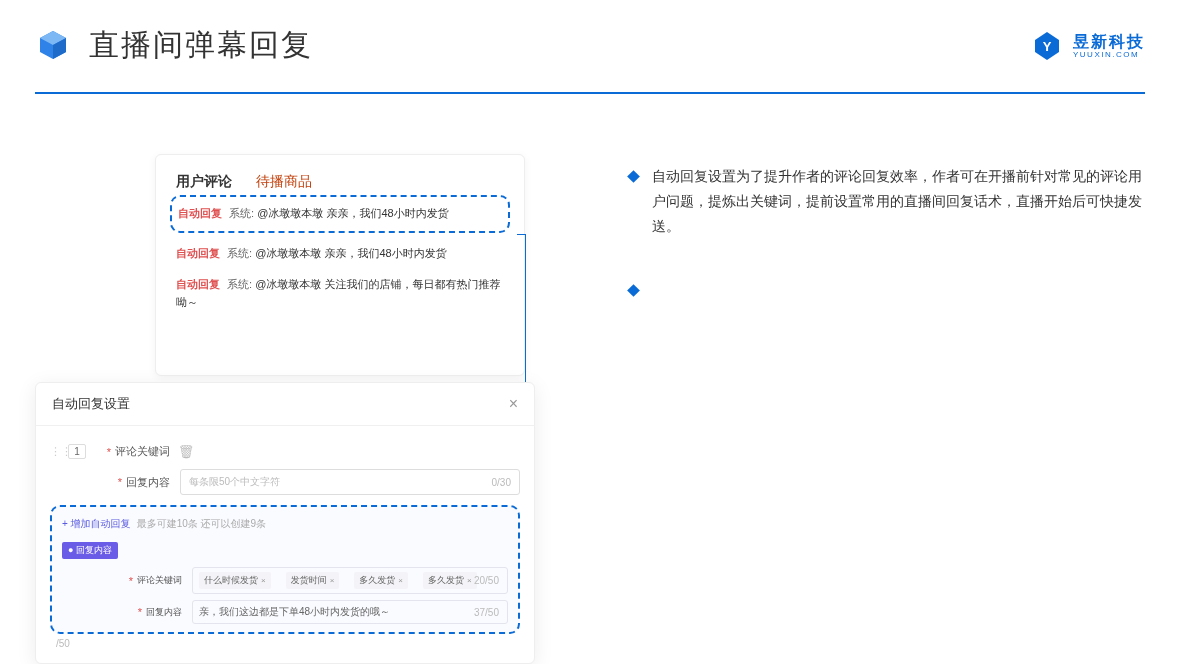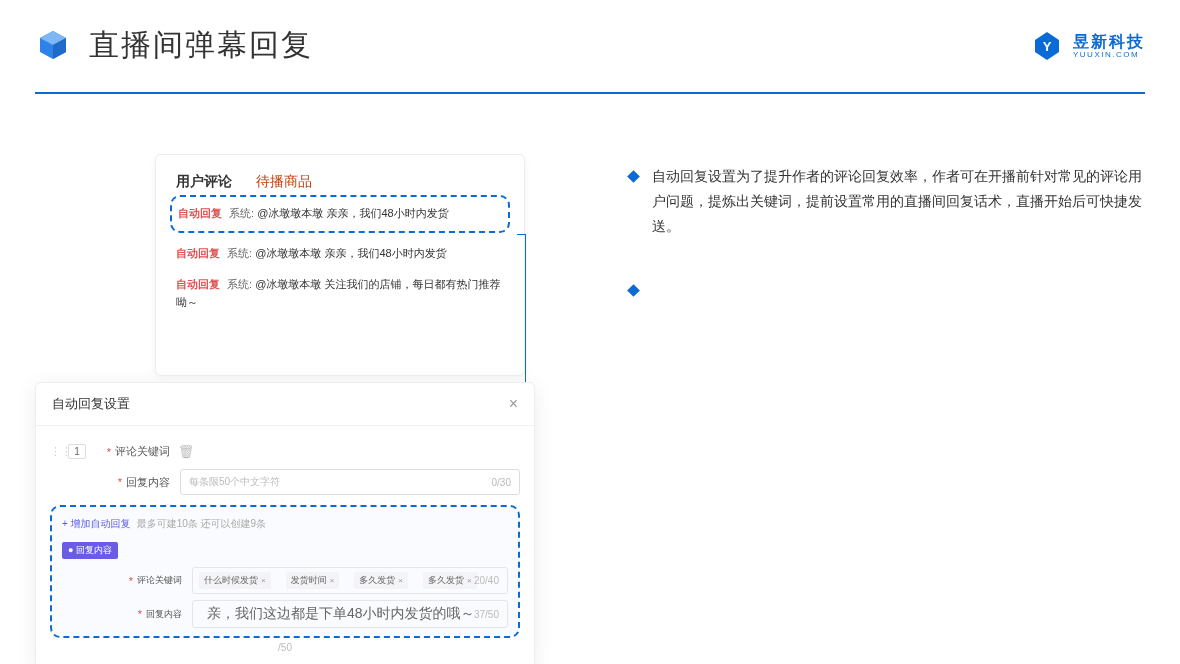--- a/index.html
+++ b/index.html
@@ -50,21 +50,21 @@
 .row-offset { padding-left: 42px; }
 .row-offset-sm { padding-left: 60px; }
 
 .example-block { border: 2px dashed #0b6bd6; border-radius: 10px; padding: 10px 10px 8px; margin-top: 8px; background: #fafbff; }
 .add-link { color: #5a5ae0; font-size: 10px; margin-bottom: 8px; display: flex; align-items: center; }
 .add-link-gray { color: #aaa; margin-left: 6px; }
 .ex-badge { display: inline-block; background: #6b5ce7; color: #fff; font-size: 9px; padding: 2px 6px; border-radius: 2px; margin-bottom: 8px; }
 .tag-chip { display: inline-flex; align-items: center; background: #f4f4f8; border-radius: 2px; padding: 2px 5px; font-size: 9px; color: #666; margin-right: 4px; }
 .tag-x { margin-left: 3px; color: #999; font-size: 8px; }
 .ex-input { border: 1px solid #e4e4ee; border-radius: 3px; padding: 4px 6px; font-size: 9px; flex: 1; margin-left: 10px; position: relative; display: flex; align-items: center; flex-wrap: wrap; gap: 11px; }
-.ex-text { color: #666; font-size: 14px; margin-left: 8px; }
+.ex-text { color: #666; font-size: 10px; }
 
 
 .connector-v { position: absolute; border-left: 1px solid #0b6bd6; left: 490px; top: 80px; height: 350px; z-index: 1; }
 .connector-h1 { position: absolute; border-top: 1px solid #0b6bd6; left: 482px; top: 80px; width: 8px; z-index: 1; }
 .connector-h2 { position: absolute; border-top: 1px solid #0b6bd6; left: 472px; top: 430px; width: 18px; z-index: 1; }
 
 
 .r-header { display: flex; align-items: center; margin-bottom: 40px; }
 .r-icon { width: 30px; height: 30px; margin-right: 14px; position: relative; }
 .r-title { font-size: 22px; color: #333; letter-spacing: 1px; }
@@ -177,35 +177,35 @@
                   <span class="tag-x">×</span>
                 </span>
               <span class="tag-chip">
                   <span>多久发货</span>
                   <span class="tag-x">×</span>
                 </span>
               <span class="tag-chip">
                   <span>多久发货</span>
                   <span class="tag-x">×</span>
                 </span>
-              <span class="counter">20/40</span>
+              <span class="counter">20/50</span>
             </div>
           </div>
           <div class="form-row row-offset-sm" style="margin-bottom:0">
             <div class="label-wrap" style="width:60px">
               <span class="req-star">*</span>
               <span class="label-text" style="font-size:9px">回复内容</span>
             </div>
             <div class="ex-input">
               <span class="ex-text">亲，我们这边都是下单48小时内发货的哦～</span>
               <span class="counter">37/50</span>
             </div>
           </div>
         </div>
-        <div style="text-align:center;color:#bbb;font-size:10px;padding:4px 6px 0">/50</div>
+        <div style="text-align:left;color:#bbb;font-size:10px;padding:4px 6px 0">/50</div>
       </div>
     </div>
   </div>
 
   <div class="right">
     <div class="bullet-item">
       <div class="diamond"></div>
       <div class="bullet-text">自动回复设置为了提升作者的评论回复效率，作者可在开播前针对常见的评论用户问题，提炼出关键词，提前设置常用的直播间回复话术，直播开始后可快捷发送。</div>
     </div>
     <div class="bullet-item">

